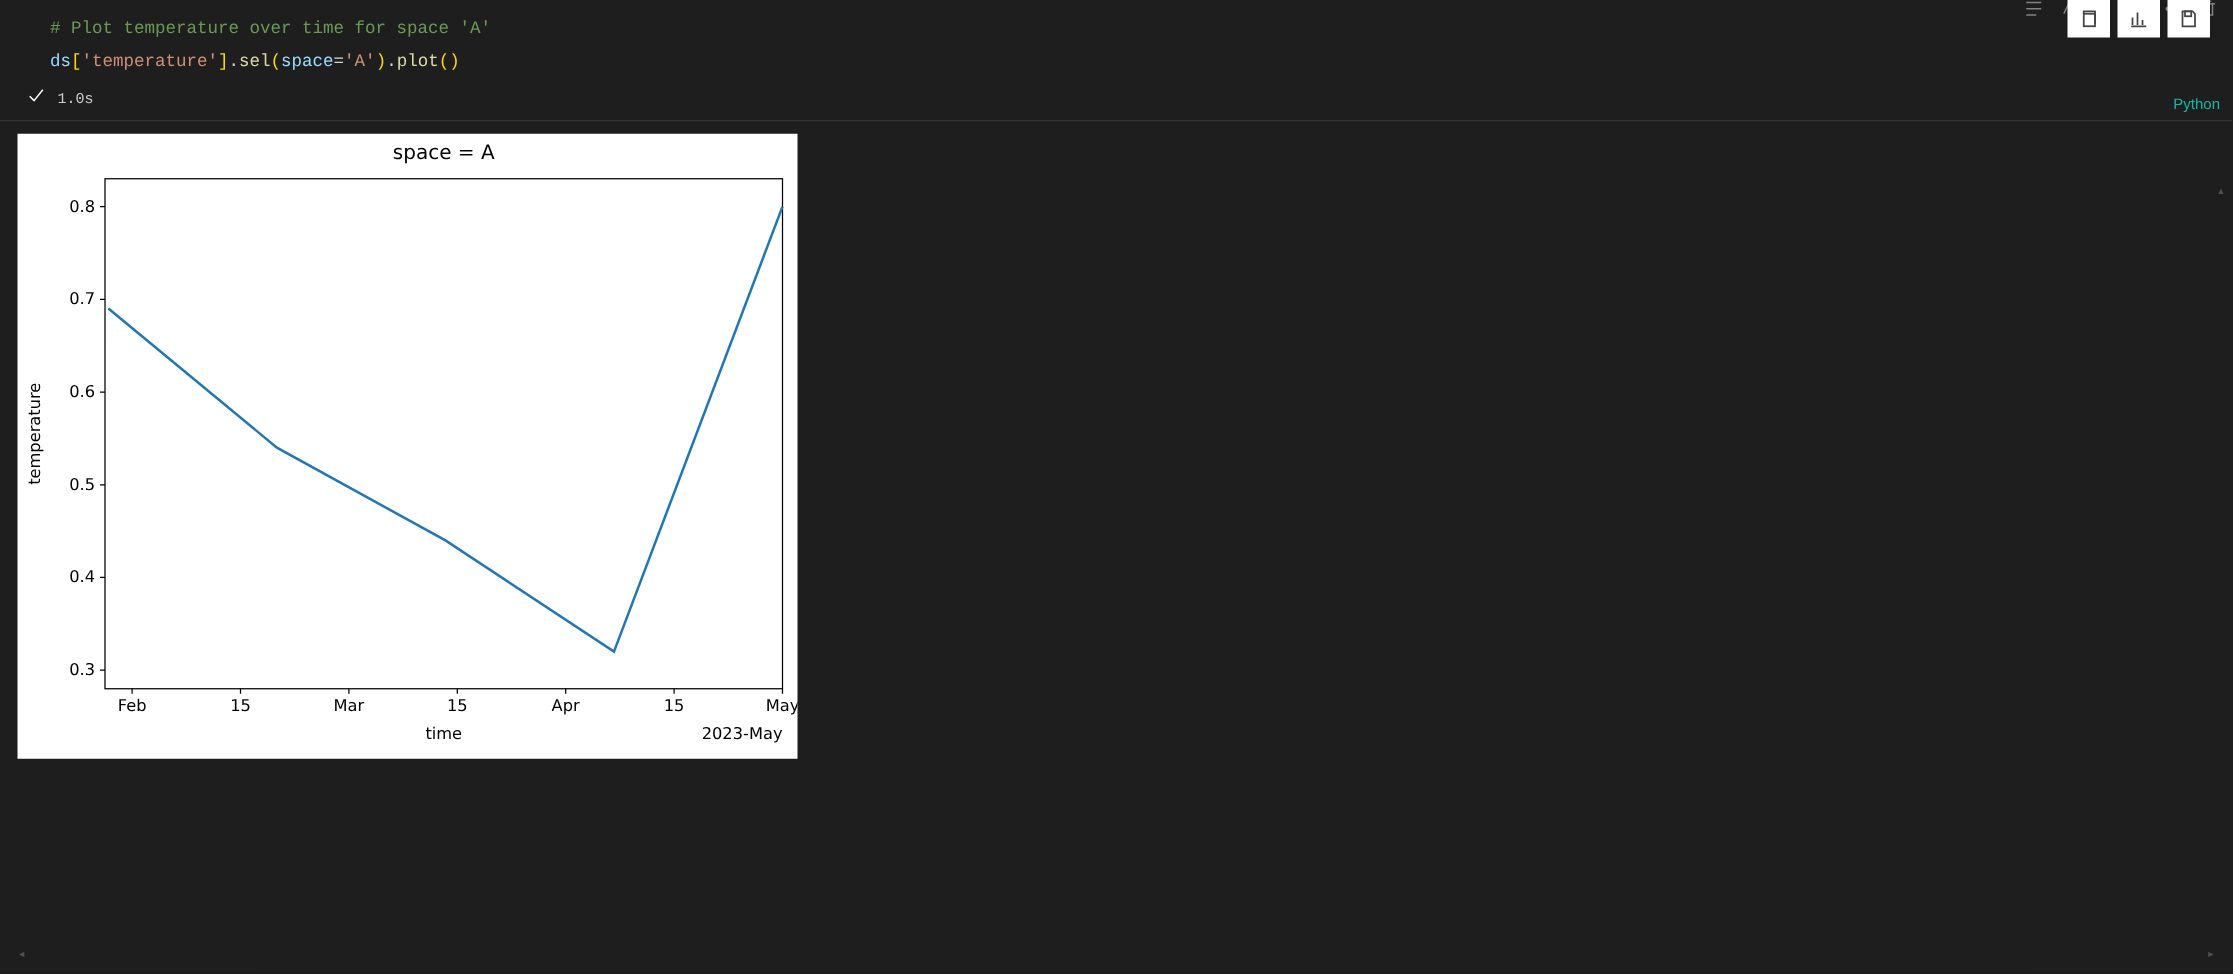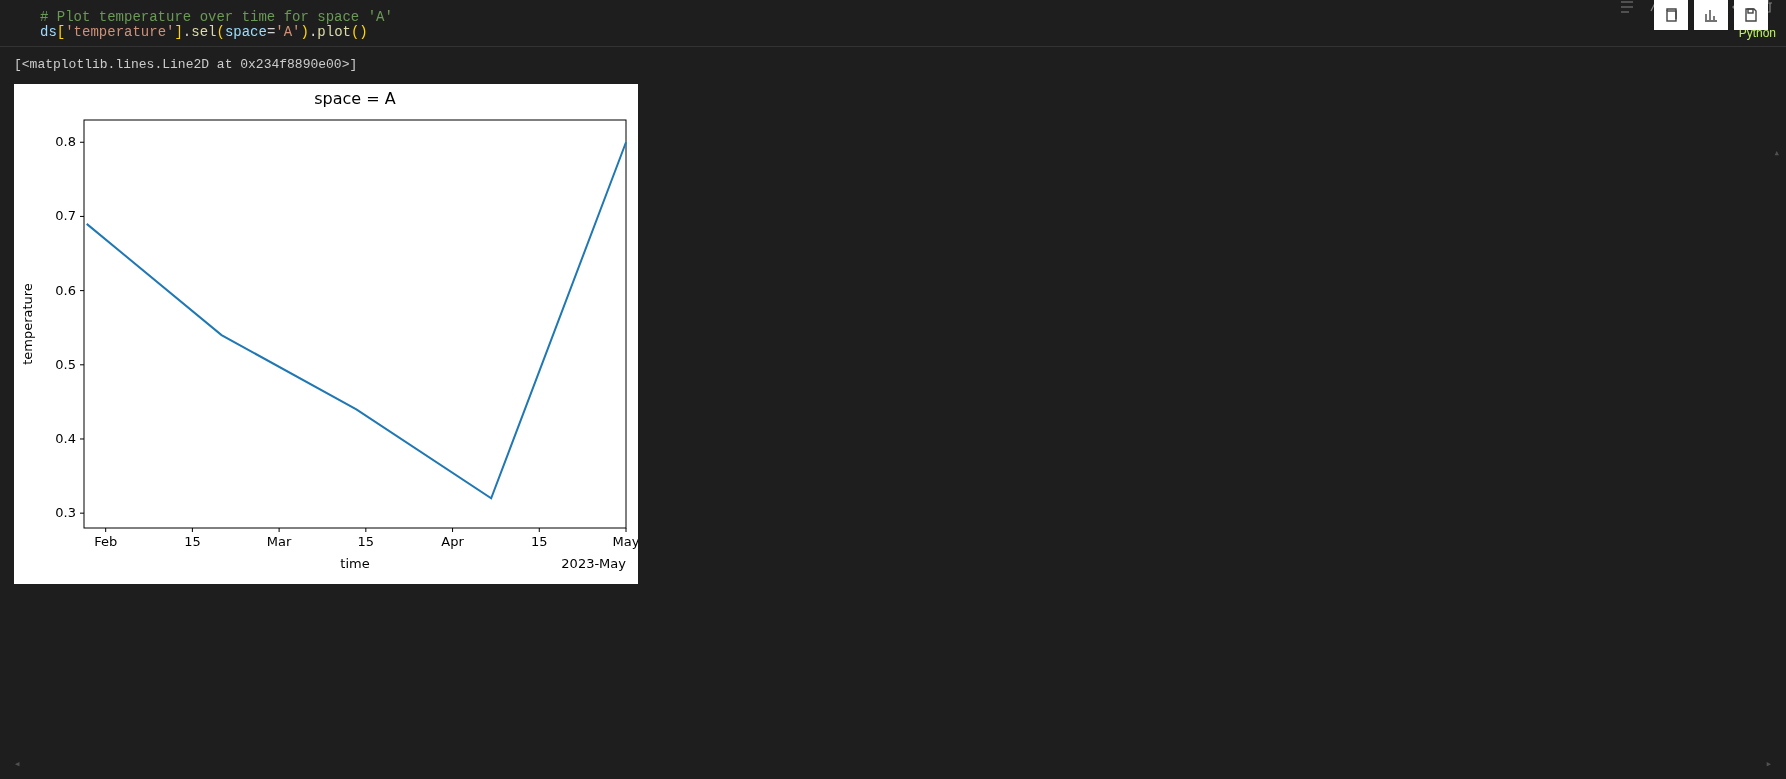--- a/index.html
+++ b/index.html
@@ -1,28 +1,28 @@
 <!DOCTYPE html>
 <html><head>
 <meta charset="utf-8">
 <style>
   html,body{margin:0;padding:0;background:#1e1e1e;color:#d4d4d4;font-family:Consolas,'Courier New',monospace;font-size:13px;overflow:hidden;width:1786px;height:779px;}
   .cell{position:relative;padding:0 0 0 40px;border-bottom:1px solid #333;}
-  .code-area{padding:10px 0 6px 0;font-size:14px;line-height:15px;white-space:pre;}
+  .code-area{padding:10px 0 6px 0;font-size:14px;line-height:27px;white-space:pre;}
   .tok-comment{color:#6a9955;}
   .tok-var{color:#9cdcfe;}
   .tok-brack{color:#ffd700;}
   .tok-str{color:#ce9178;}
   .tok-dot{color:#d4d4d4;}
   .tok-func{color:#dcdcaa;}
   .tok-kw{color:#9cdcfe;}
   .status-row{display:flex;align-items:center;padding:0 0 8px 0;color:#cccccc;font-size:12px;position:relative;margin-left:-18px;}
   .status-check{margin-right:10px;margin-left:0px;}
   .status-check svg{width:14px;height:14px;}
-  .lang{position:absolute;right:10px;bottom:6px;color:#bef264;font-size:12px;font-family:-apple-system,Segoe UI,sans-serif;}
+  .lang{position:absolute;right:10px;bottom:6px;color:#14b8a6;font-size:12px;font-family:-apple-system,Segoe UI,sans-serif;}
   .top-icons{position:absolute;top:-2px;right:10px;display:flex;gap:10px;color:#c5c5c5;opacity:0.6;}
   .top-icons .ico{width:18px;height:18px;display:flex;align-items:center;justify-content:center;}
   .top-icons svg{width:16px;height:16px;stroke:#c5c5c5;fill:none;stroke-width:1.2;}
   .output{padding:10px 0 10px 14px;}
   .repr{color:#cccccc;font-size:13px;margin-bottom:12px;}
   .plot-wrap{position:relative;display:inline-block;text-align:right;}
   .plot{background:#ffffff;display:block;}
   .out-toolbar{position:absolute;right:18px;top:0;display:flex;gap:6px;}
   .out-btn{width:34px;height:30px;background:#ffffff;display:flex;align-items:center;justify-content:center;box-shadow:0 0 0 1px rgba(0,0,0,0.05);}
   .out-btn svg{width:16px;height:16px;stroke:#444;fill:none;stroke-width:1.4;}
@@ -64,25 +64,32 @@
   <span class="ico">
       <svg viewBox="0 0 16 16">
         <path d="M3 4h10M5 4v9h6V4M6 2h4"></path>
       </svg>
     </span>
 </div>
 
 <div class="cell">
   <div class="code-area" id="code-area"><span class="tok-comment"># Plot temperature over time for space 'A'</span>
 <span class="tok-var">ds</span><span class="tok-brack">[</span><span class="tok-str">'temperature'</span><span class="tok-brack">]</span><span class="tok-dot">.</span><span class="tok-func">sel</span><span class="tok-brack">(</span><span class="tok-kw">space</span><span class="tok-dot">=</span><span class="tok-str">'A'</span><span class="tok-brack">)</span><span class="tok-dot">.</span><span class="tok-func">plot</span><span class="tok-brack">()</span></div>
+  <div class="status-row">
+    <span class="status-check">
+      <svg viewBox="0 0 16 16">
+          <path d="M2 8l4 4 8-10" stroke="#ffffff" stroke-width="1.4" fill="none"></path>
+        </svg>
+    </span>
+    <span>1.0s</span>
+  </div>
   <div class="lang">Python</div>
 </div>
 
 <div class="output">
-  <div class="repr">[&lt;matplotlib.lines.Line2D at 0x234f8890e00&gt;]</div>
 
   <div class="plot-wrap">
     <svg class="plot" id="plot-svg" width="624" height="500">
         <rect x="70" y="36" width="542" height="408" fill="none" stroke="#000" stroke-width="1"></rect>
         <text x="341" y="20" text-anchor="middle" font-family="DejaVu Sans,Arial" font-size="16" fill="#000">space = A</text>
         <line x1="66" y1="429.1636363636364" x2="70" y2="429.1636363636364" stroke="#000"></line>
         <text x="62" y="433.1636363636364" text-anchor="end" font-family="DejaVu Sans,Arial" font-size="13" fill="#000">0.3</text>
         <line x1="66" y1="354.9818181818182" x2="70" y2="354.9818181818182" stroke="#000"></line>
         <text x="62" y="358.9818181818182" text-anchor="end" font-family="DejaVu Sans,Arial" font-size="13" fill="#000">0.4</text>
         <line x1="66" y1="280.79999999999995" x2="70" y2="280.79999999999995" stroke="#000"></line>

